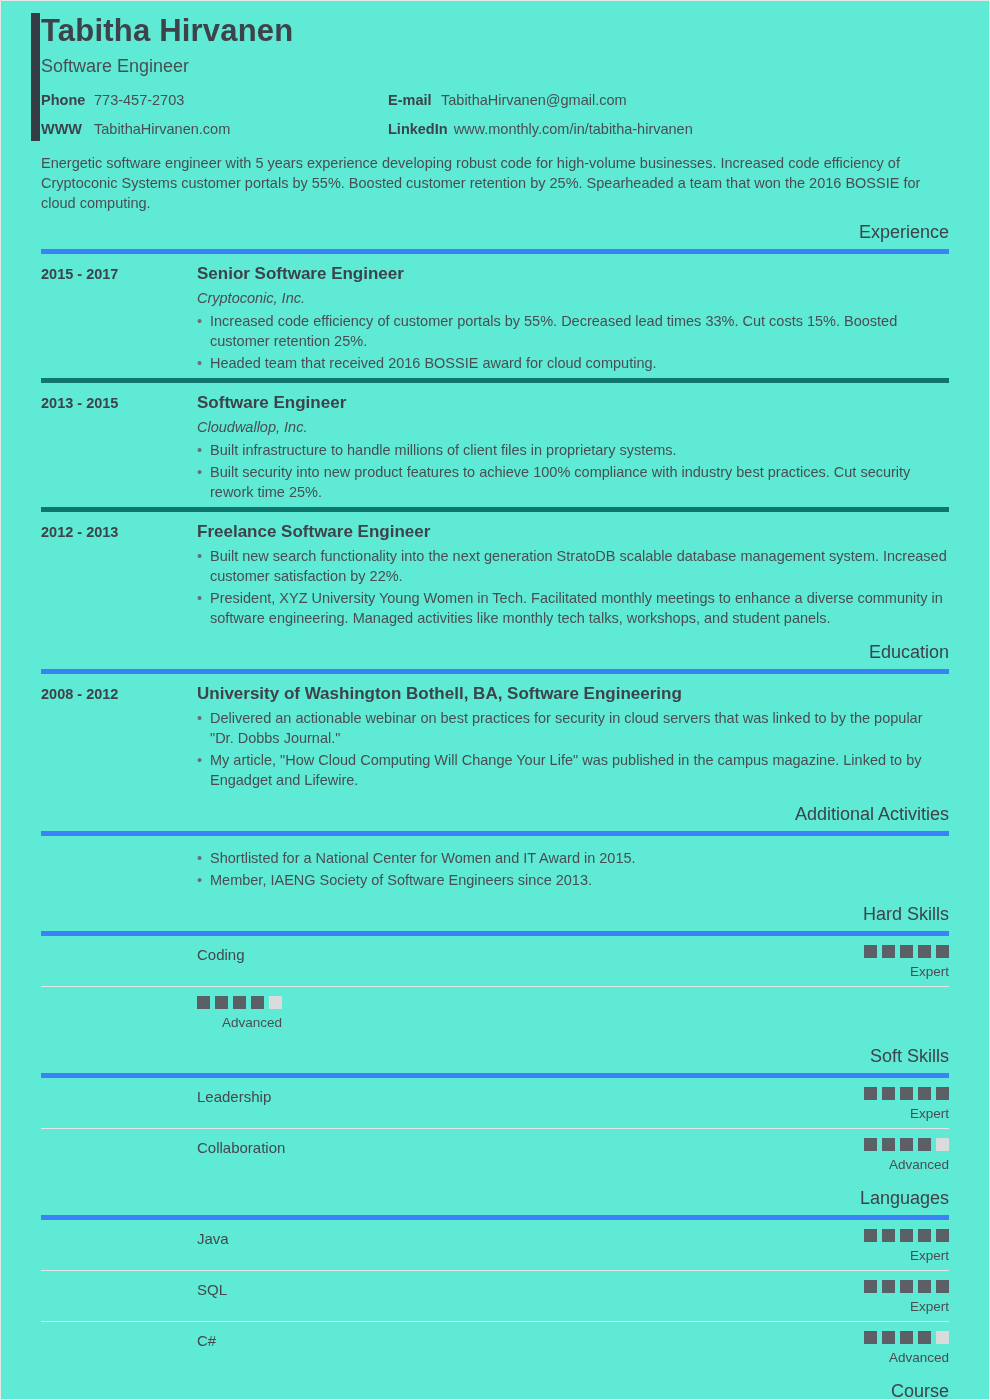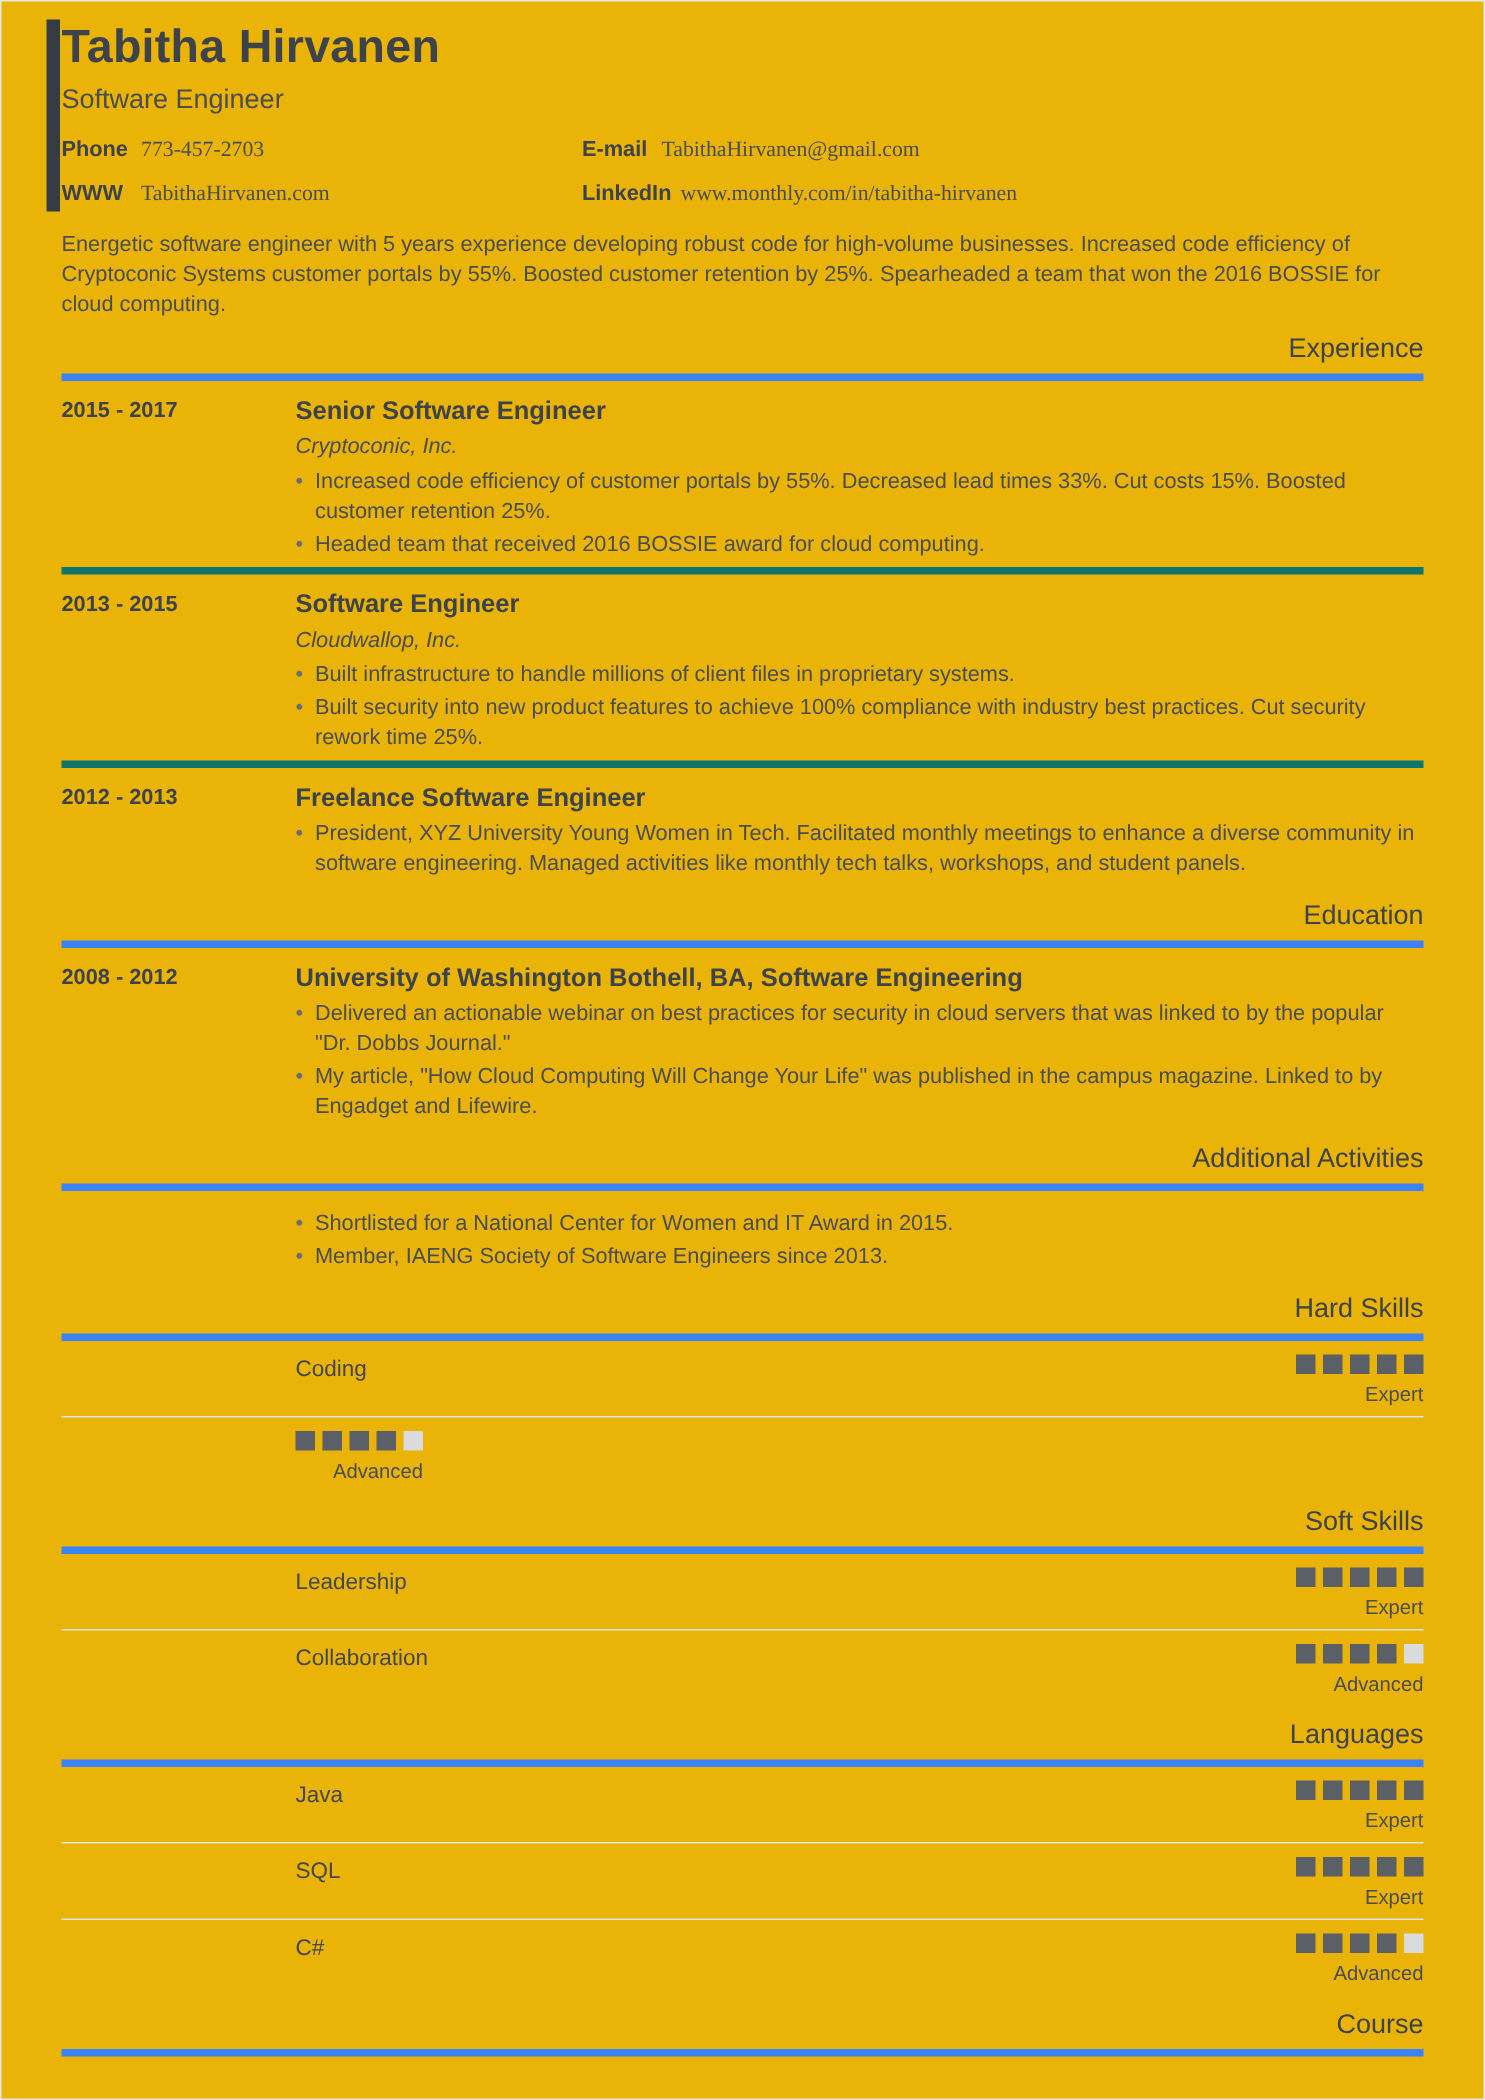--- a/index.html
+++ b/index.html
@@ -6,21 +6,21 @@
     margin: 0;
     padding: 0;
     background: #ffffff;
     font-family: "Liberation Sans", "DejaVu Sans", sans-serif;
   }
   .page {
     position: relative;
     width: 990px;
     height: 1400px;
     box-sizing: border-box;
-    background: #eab308;
+    background: #5eead4;
     border: 1px solid #e7e7e7;
     padding: 12px 40px 0 40px;
     overflow: hidden;
     color: #4a4e53;
   }
   
   .header { position: relative; }
   .accent-bar {
     position: absolute;
     left: -10px;
@@ -51,21 +51,21 @@
     font-size: 14.5px;
     line-height: 17px;
   }
   .contact-label {
     display: inline-block;
     min-width: 47px;
     margin-right: 6px;
     font-weight: bold;
     color: #3d434a;
   }
-  .contact-value { color: #4a4e53; font-family: Liberation Serif, serif; }
+  .contact-value { color: #4a4e53; }
   .summary {
     margin: 15px 0 0 0;
     font-size: 14.5px;
     line-height: 20px;
     color: #4a4e53;
   }
   
   h2.section-heading {
     margin: 8px 0 0 0;
     font-size: 18px;
@@ -204,20 +204,21 @@
           <li>Built infrastructure to handle millions of client files in proprietary systems.</li>
           <li>Built security into new product features to achieve 100% compliance with industry best practices. Cut security rework time 25%.</li>
         </ul>
       </div>
     </div>
     <div class="entry">
       <div class="date-col">2012 - 2013</div>
       <div class="entry-body">
         <div class="job-title">Freelance Software Engineer</div>
         <ul class="bullets">
+          <li>Built new search functionality into the next generation StratoDB scalable database management system. Increased customer satisfaction by 22%.</li>
           <li>President, XYZ University Young Women in Tech. Facilitated monthly meetings to enhance a diverse community in software engineering. Managed activities like monthly tech talks, workshops, and student panels.</li>
         </ul>
       </div>
     </div>
   </section>
 
   <h2 class="section-heading">Education</h2>
   <section>
     <div class="entry">
       <div class="date-col">2008 - 2012</div>

